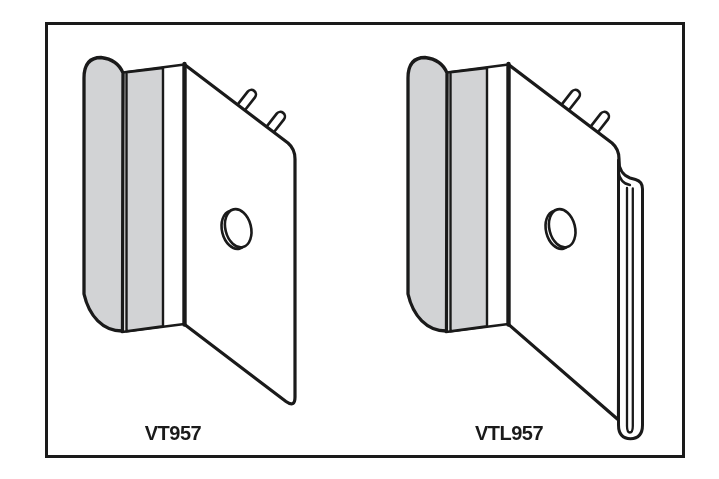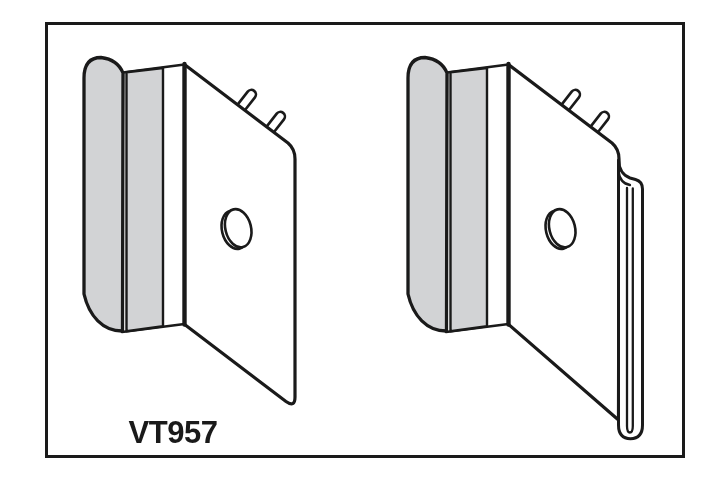--- a/index.html
+++ b/index.html
@@ -19,21 +19,21 @@
   .metal.outer{stroke-width:3.3;}
   .metal.inner{stroke-width:2.4;}
   .corner{stroke-width:4.4;fill:none;}
   .peg{fill:#ffffff;stroke-width:2.6;}
   .holeln{fill:none;stroke-width:2.6;}
   .holefront{fill:#ffffff;}
   .lip{fill:#ffffff;stroke-width:3;}
   .thin{fill:none;stroke-width:2.3;}
   .fig-label{
     position:absolute;top:417px;height:32px;line-height:32px;
-    text-align:center;font-weight:bold;font-size:31px;letter-spacing:-0.5px;
+    text-align:center;font-weight:bold;font-size:20px;letter-spacing:-0.5px;
     color:var(--line,#1a1a1a);width:150px;
   }
   #label-vt957{left:98px;}
   #label-vtl957{left:434px;}
 </style>
 </head>
 <body>
 
 <div class="stage">
 
@@ -74,13 +74,14 @@
       <path class="ln lip" d="M 294.5,160 C 295,170 299.5,175.5 306,178 L 311.5,179.5 Q 318.5,181.5 318.5,189 L 318.5,425 Q 318.5,438.5 306.5,438.7 Q 294.5,438.5 294.5,425 Z"></path>
       <path class="ln thin" d="M 294.5,171 C 295.5,180 300,184 306,185"></path>
       <path class="ln thin" d="M 303,188 L 303,426 Q 303,432.5 305.9,432.5 Q 308.8,432.5 308.8,426 L 308.8,188.5"></path>
       <use href="#hole"></use>
       <use href="#channel"></use>
     </g>
   </svg>
 
   <div class="fig-label" id="label-vt957">VT957</div>
 
+  <div class="fig-label" id="label-vtl957">VTL957</div>
 </div>
 
 </body></html>

